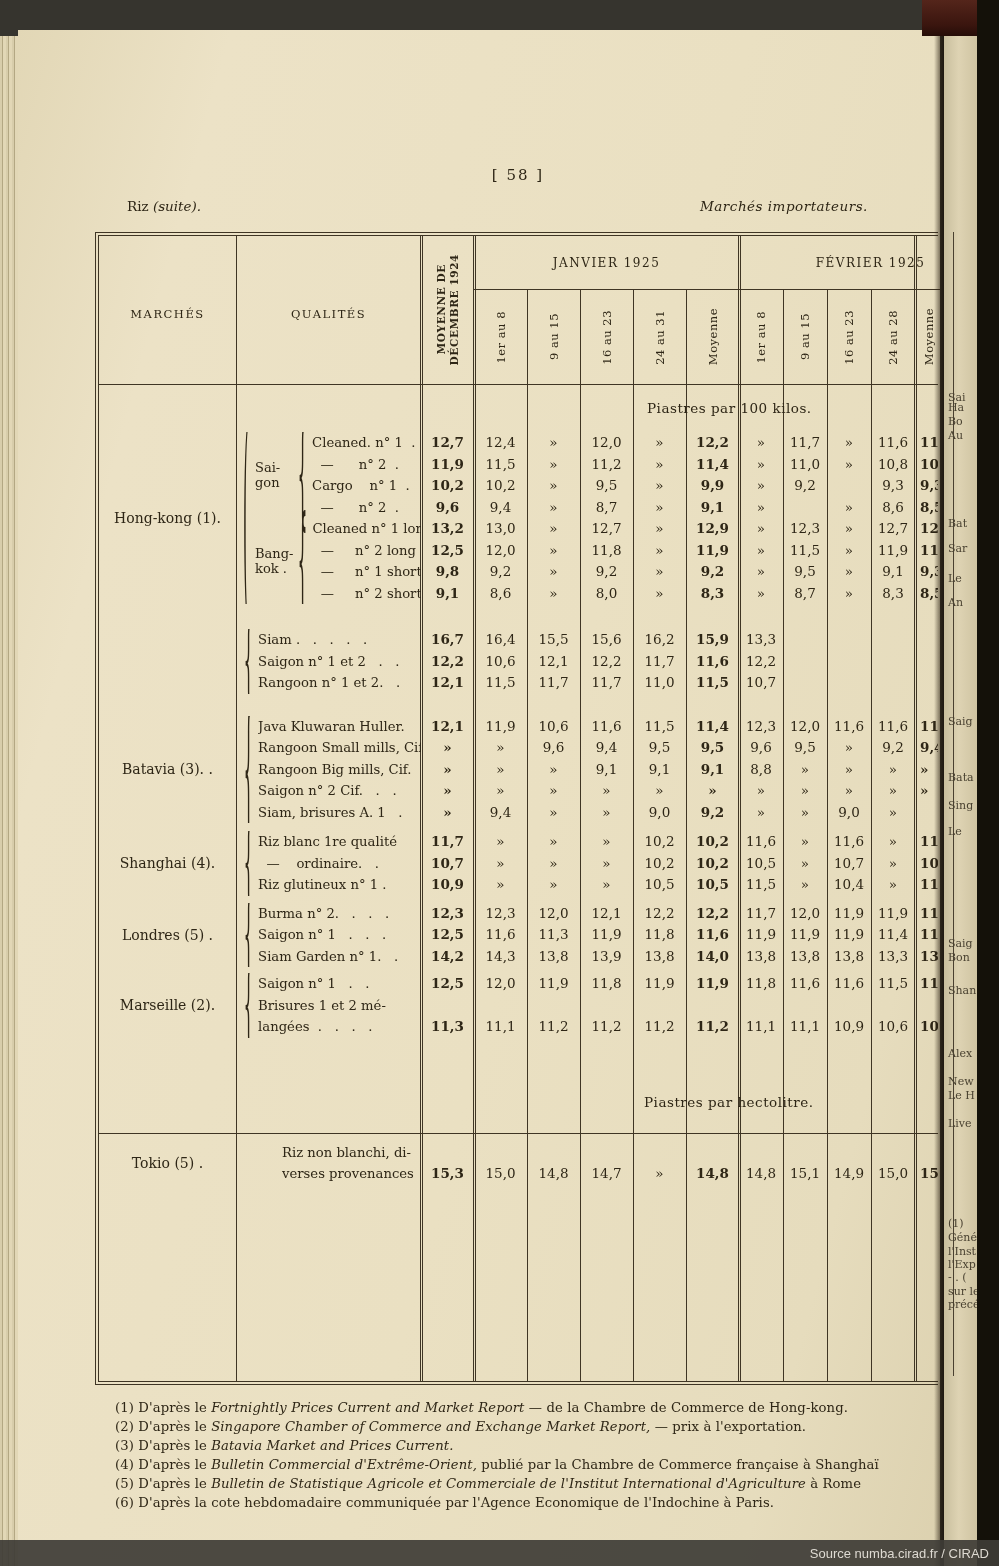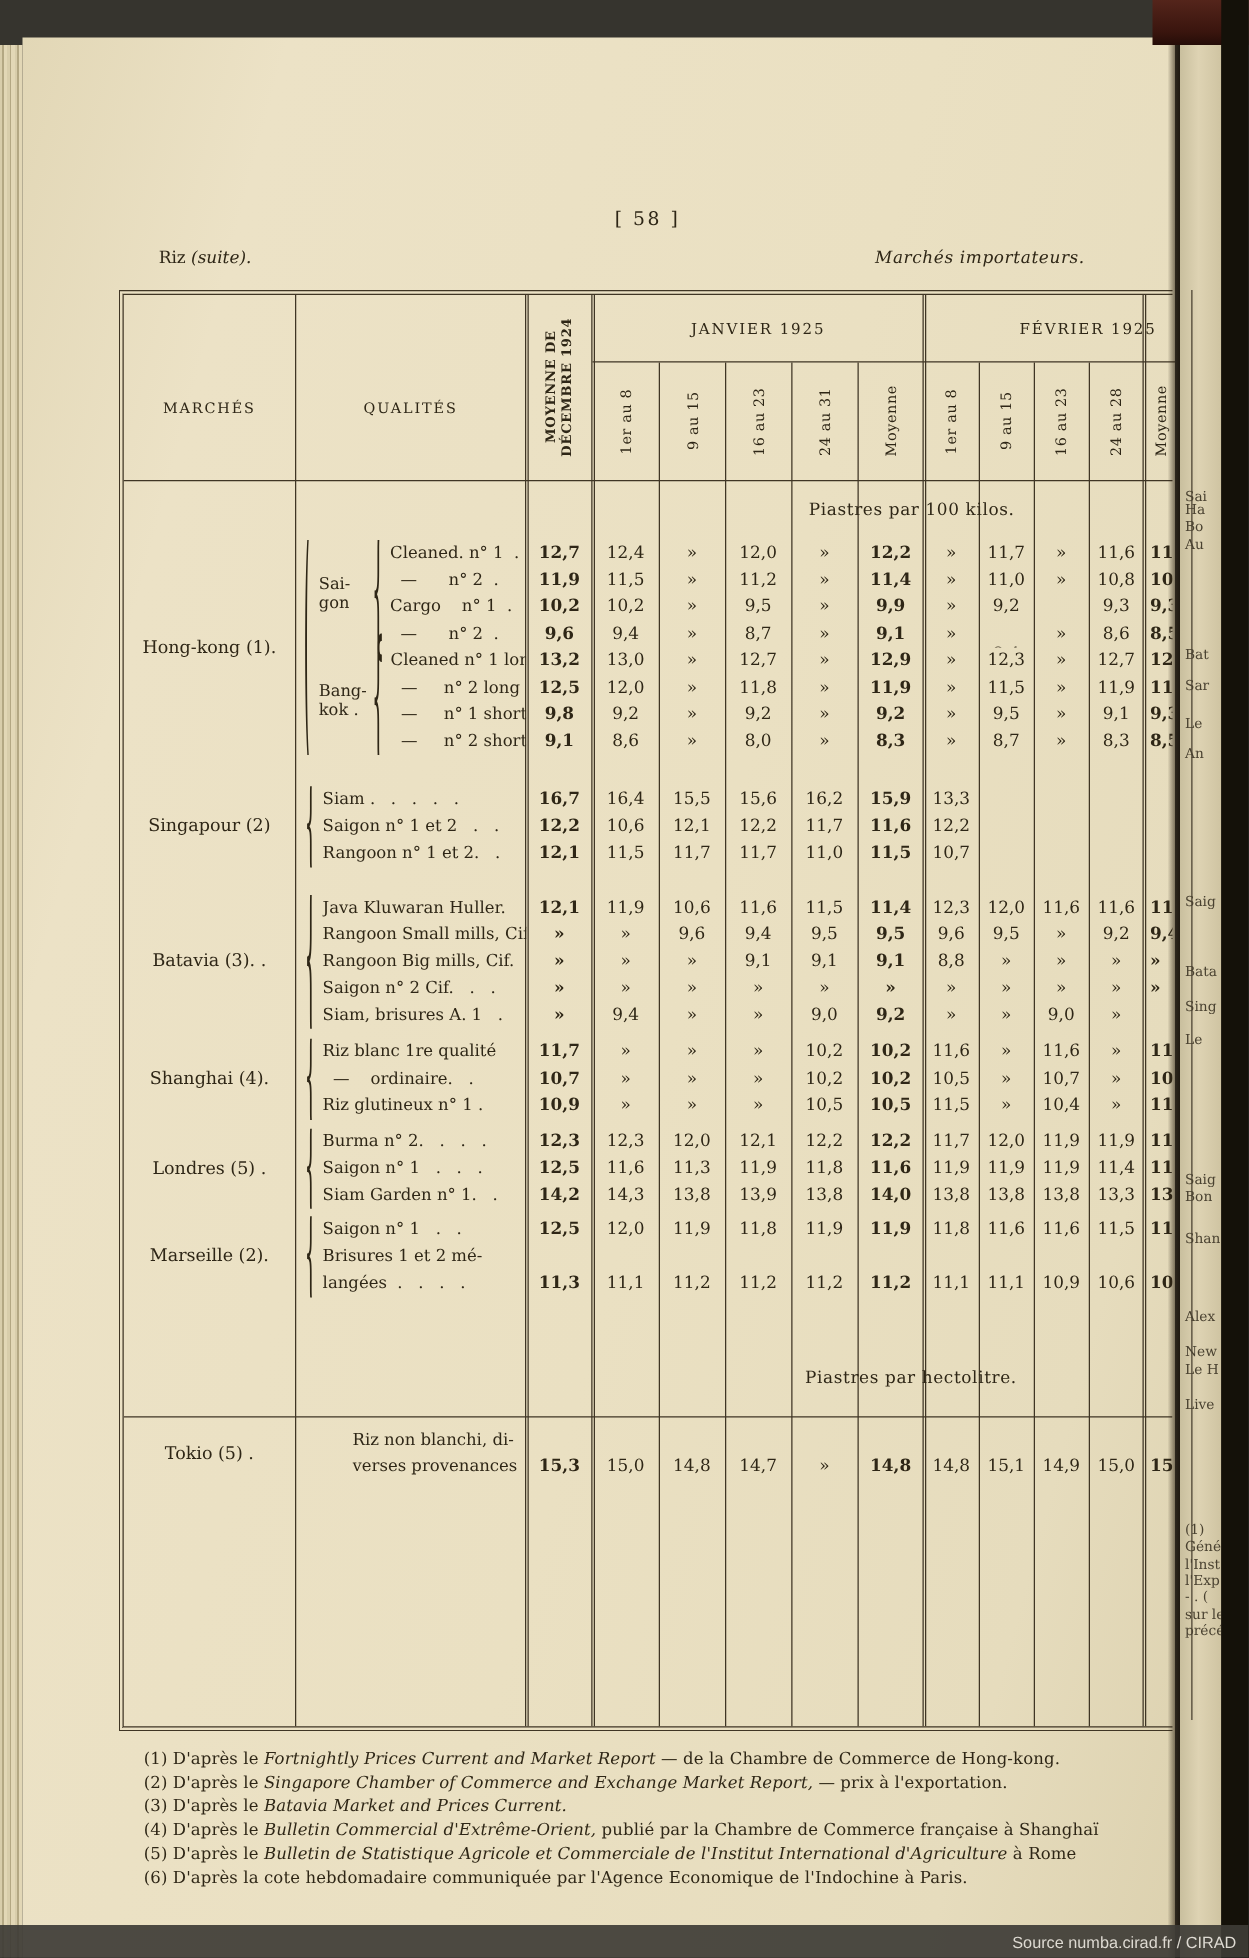--- a/index.html
+++ b/index.html
@@ -13,21 +13,21 @@
         background:linear-gradient(105deg,#e2d7b6 0%,#ece2c6 16%,#eae0c2 55%,#e6dcbd 85%,#dcd1af 100%);}
   .pagenum{position:absolute;top:136px;left:500px;transform:translateX(-50%);font-size:15px;letter-spacing:2px;}
   .hleft{position:absolute;top:168px;left:109px;font-size:13.5px;}
   .hleft i{font-style:italic;}
   .hright{position:absolute;top:168px;left:682px;font-size:13.5px;font-style:italic;letter-spacing:0.5px;}
   
   .ptable{position:absolute;left:77px;top:202px;width:843px;height:1153px;box-sizing:border-box;
           border-left:4px double var(--rule,#3f3524);border-top:4px double var(--rule,#3f3524);
           border-bottom:4px double var(--rule,#3f3524);}
   .thead{position:absolute;left:0;right:0;top:0;height:148px;border-bottom:1.5px solid var(--rule,#3f3524);z-index:1;}
-  .th-side{position:absolute;top:16px;height:148px;display:flex;align-items:center;justify-content:center;
+  .th-side{position:absolute;top:4px;height:148px;display:flex;align-items:center;justify-content:center;
            font-size:11.5px;letter-spacing:1.5px;}
   .th-marches{left:0;width:137px;}
   .th-qualites{left:137px;width:185px;}
   .th-dec{position:absolute;left:322px;width:53px;top:0;height:148px;display:flex;align-items:center;justify-content:center;}
   .rotblock{writing-mode:vertical-rl;transform:rotate(180deg);font-size:10.5px;font-weight:bold;letter-spacing:0.6px;line-height:13px;text-align:center;}
   .rotblock span{display:block;}
   .th-month{position:absolute;top:0;height:54px;display:flex;align-items:center;justify-content:center;
             font-size:12px;letter-spacing:1.5px;border-bottom:1px solid var(--rule,#3f3524);box-sizing:border-box;}
   .th-jan{left:375px;width:265px;}
   .th-fev{left:640px;width:203px;padding-left:60px;}
@@ -245,21 +245,20 @@
             <div class="cell" style="grid-area: 8 / 6;">8,0</div>
             <div class="cell" style="grid-area: 8 / 7;">»</div>
             <div class="cell bold" style="grid-area: 8 / 8;">8,3</div>
             <div class="cell" style="grid-area: 8 / 9;">»</div>
             <div class="cell" style="grid-area: 8 / 10;">8,7</div>
             <div class="cell" style="grid-area: 8 / 11;">»</div>
             <div class="cell" style="grid-area: 8 / 12;">8,3</div>
             <div class="cell bold clip" style="grid-area: 8 / 13;">8,5</div>
           </div>
           <div class="group" style="grid-template-columns: 137px 185px 53px 53px 53px 53px 53px 53px 44px 44px 44px 44px 27px; grid-template-rows: repeat(3, 21.5px); margin-top: 25px;">
-            <div class="market" style="grid-row: 1 / span 3;">Singapour (2)</div>
             <div class="qualcell" style="grid-row: 1 / span 3;">
               <div class="sgwrap">
                 <div class="subgroup">
                   <div class="bracewrap" style="height: 64.5px;">
                     <span style="--sy: 2.93;">{</span>
                   </div>
                   <div class="qlines">
                     <div class="qline">Siam .   .   .   .   .</div>
                     <div class="qline">Saigon n° 1 et 2   .   .</div>
                     <div class="qline">Rangoon n° 1 et 2.   .</div>

